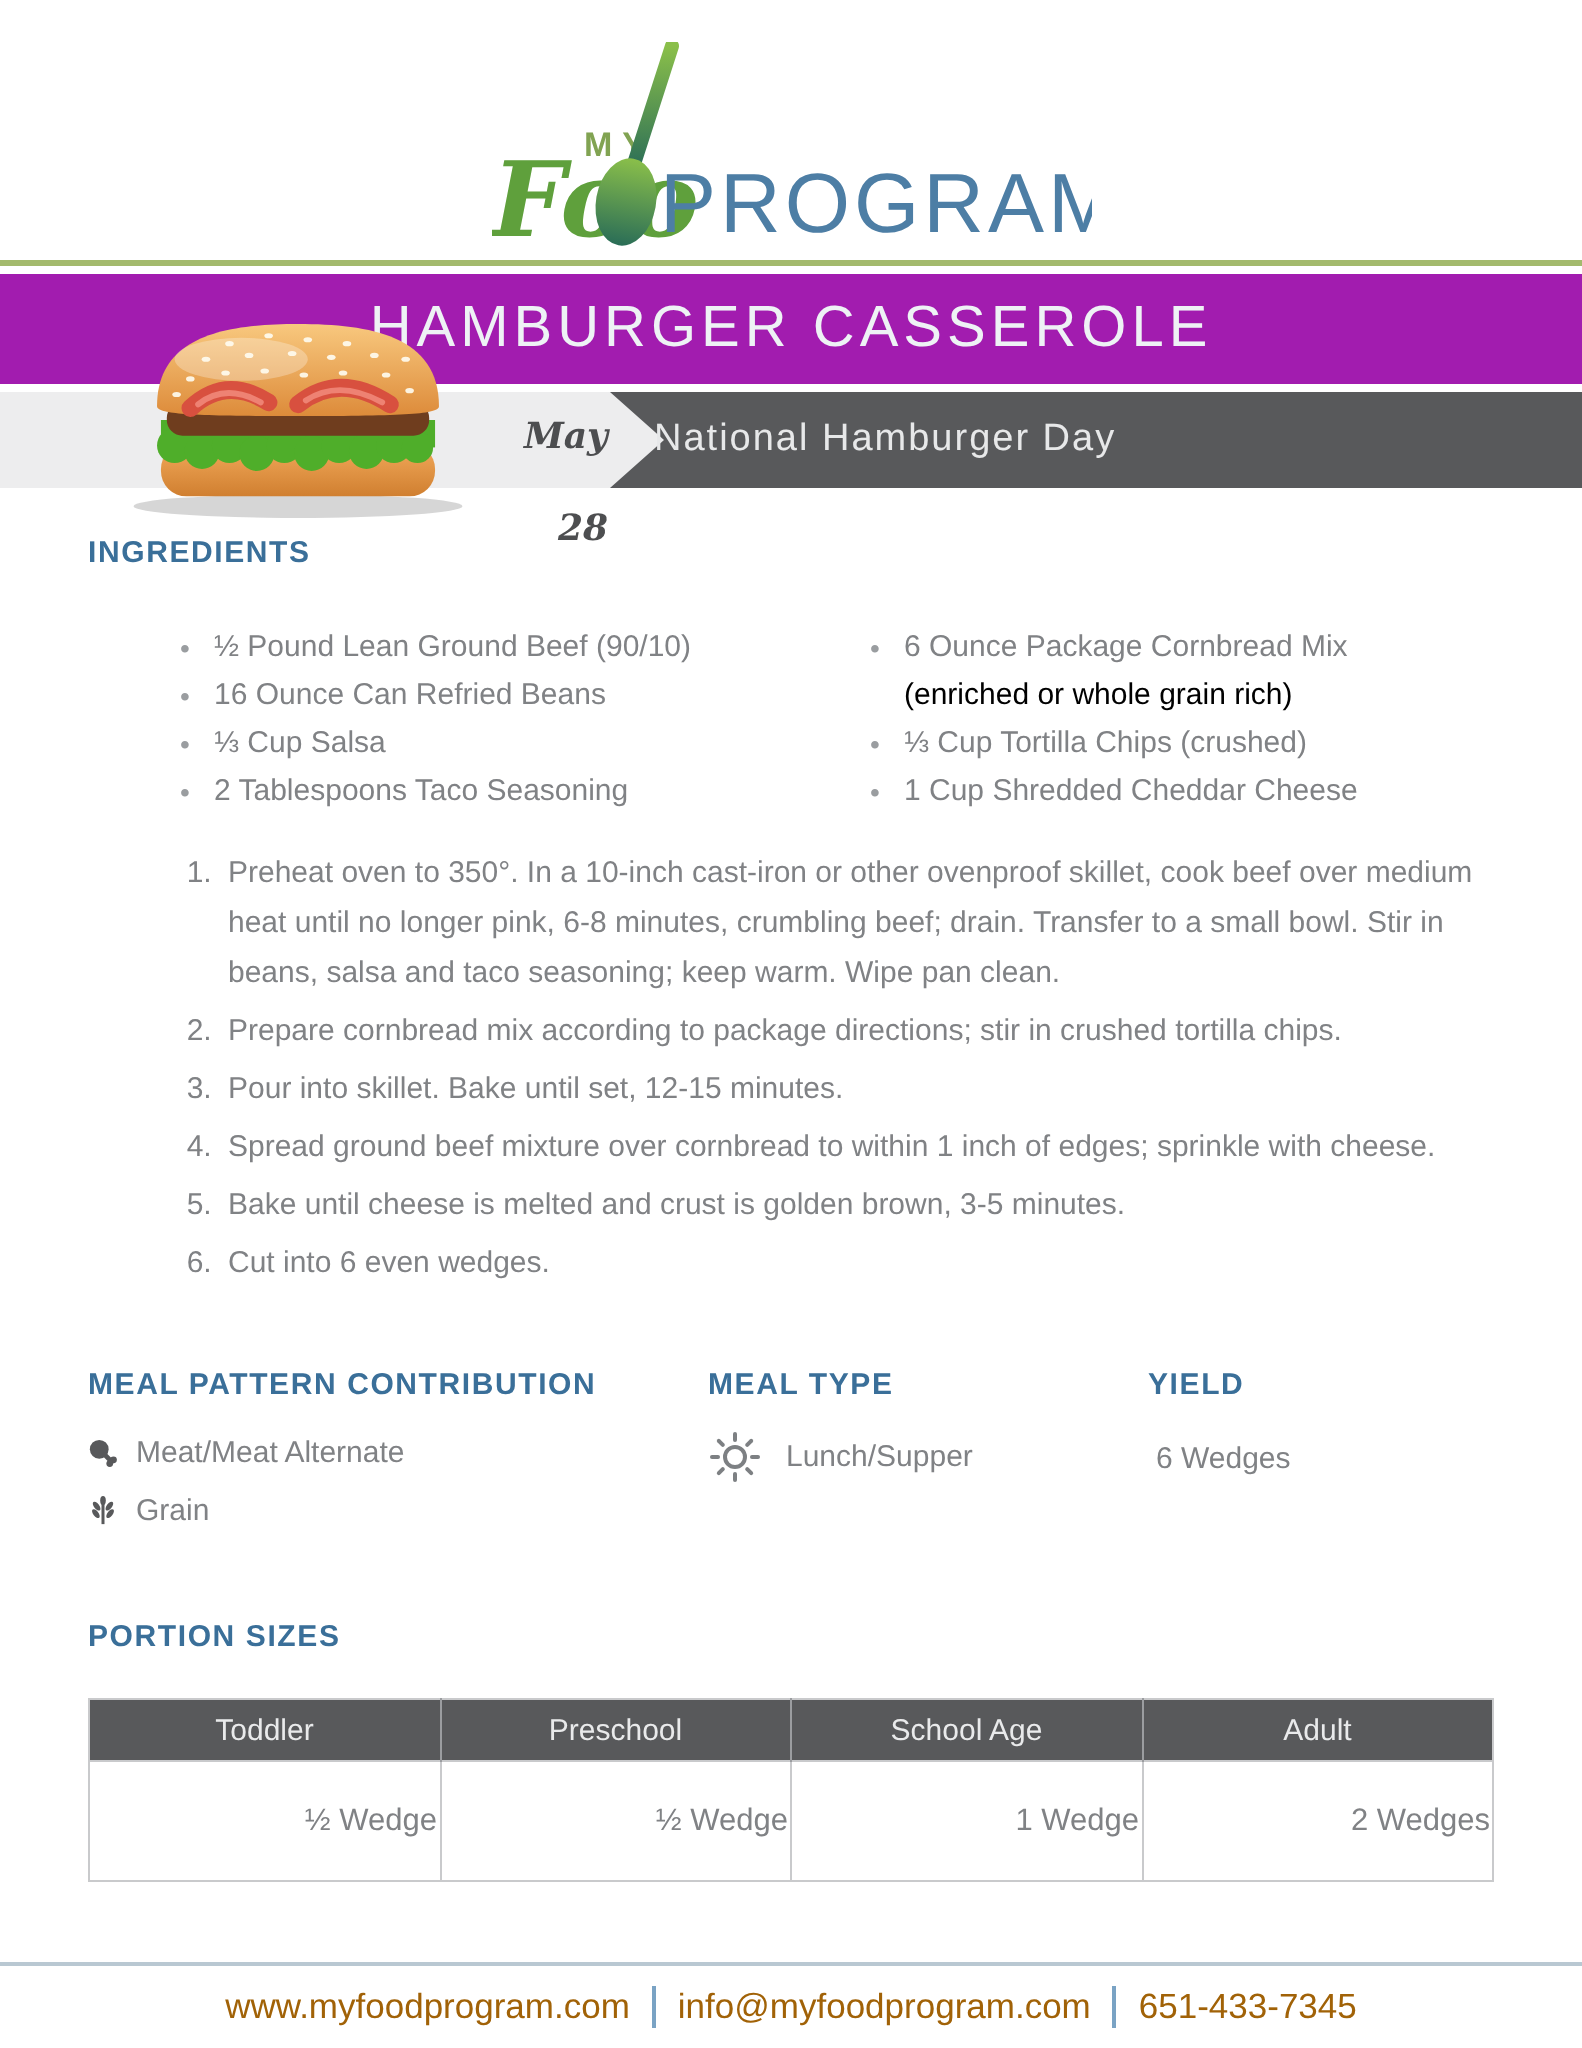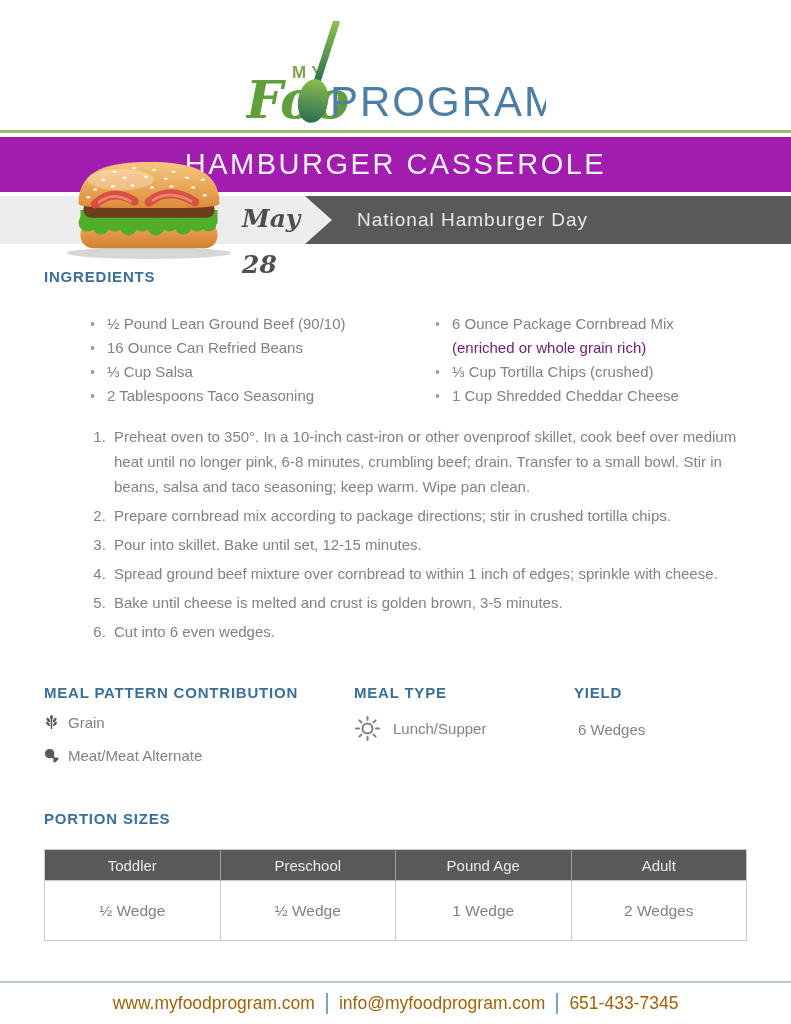--- a/index.html
+++ b/index.html
@@ -12,38 +12,38 @@
 
   
   .green-line{height:3px;background:#a3ba6d;margin-top:3px;}
   .gap4{height:4px;background:#fff;}
   .title-banner{height:55px;background:#a21caf;display:flex;align-items:center;justify-content:center;}
   .title-banner .title{color:#eef2f5;font-size:29px;font-weight:400;letter-spacing:2.5px;}
   .ribbon{position:relative;height:48px;background:#ededee;}
   .ribbon .dark-band{position:absolute;left:305px;right:0;top:0;bottom:0;background:#58595b;}
   .ribbon .notch{position:absolute;left:305px;top:0;width:0;height:0;
     border-top:24px solid transparent;border-bottom:24px solid transparent;border-left:27px solid #ededee;}
-  .ribbon .date{position:absolute;left:242px;top:0;width:62px;height:36px;line-height:46px;text-align:left;
-    font-family:"DejaVu Serif",serif;font-style:italic;font-weight:700;font-size:25px;color:#4d4e50;}
-  .ribbon .event{position:absolute;left:357px;top:0;height:48px;line-height:48px;
+  .ribbon .date{position:absolute;left:242px;top:0;width:62px;height:36px;line-height:46px;text-align:right;
+    font-family:"DejaVu Serif",serif;font-style:italic;font-weight:700;font-size:18px;color:#4d4e50;}
+  .ribbon .event{position:absolute;left:327px;top:0;height:48px;line-height:48px;
     color:#e7e8e9;font-size:19px;letter-spacing:1px;font-weight:400;}
 
   .burger{position:absolute;left:56px;top:160px;z-index:5;}
 
   
   .content{padding:0 44px;}
   .sec-heading{color:#3a6f99;font-size:15px;font-weight:700;letter-spacing:.8px;line-height:18px;}
   .h-ingredients{margin-top:24px;}
   .ing-cols{display:flex;margin-top:26px;}
   .ing-col-left{width:345px;}
   .ing-col-right{flex:1;}
   ul.ing-list{margin:0;padding:0 0 0 46px;list-style:none;color:#808285;font-size:15px;line-height:24px;}
   ul.ing-list li{position:relative;padding-left:17px;}
   ul.ing-list li::before{content:"•";position:absolute;left:0;top:0;color:#9a9da0;font-size:14px;}
-  .ing-note{color:#701a75;}
+  .ing-note{color:#000000;}
 
   .h-directions{margin-top:44px;}
   ol.dir-list{margin:16px 0 0 0;padding:0 0 0 66px;color:#808285;font-size:15px;line-height:25px;}
   ol.dir-list li{margin-bottom:4px;padding-left:4px;}
 
   
   .info-row{display:flex;margin-top:40px;}
   .info-col1{width:310px;}
   .info-col2{width:220px;}
   .info-col3{flex:1;}
@@ -51,21 +51,21 @@
   .info-item.first{margin-top:16px;}
   .sun-item{gap:12px;margin-top:13px;}
   .yield-value{color:#808285;font-size:15px;margin-top:19px;padding-left:4px;}
 
   
   .h-portion{margin-top:46px;}
   table.portion{width:100%;border-collapse:collapse;margin-top:21px;table-layout:fixed;border-radius:13px;}
   table.portion th{background:#58595b;color:#e9eaeb;font-weight:400;font-size:15px;height:28px;
     border-right:1px solid #9b9da0;}
   table.portion th:last-child{border-right:none;}
-  table.portion td{background:#fff;color:#808285;font-size:15.5px;height:57px;text-align:center;
+  table.portion td{background:#fff;color:#808285;font-size:15.5px;height:57px;text-align:right;
     border:1px solid #c9cacc;}
   table.portion{border:1px solid #c9cacc;}
 
   
   .footer{position:absolute;left:0;right:0;top:981px;}
   .footer .divider{height:2px;background:#b9c8d2;}
   .footer .contact{display:flex;justify-content:center;align-items:center;height:40px;color:#a16207;font-size:17.5px;}
   .footer .pipe{width:2px;height:21px;background:#7aa3c4;margin:0 11px;}
 </style>
 </head>
@@ -202,39 +202,39 @@
         <li><span>Prepare cornbread mix according to package directions; stir in crushed tortilla chips.</span></li>
         <li><span>Pour into skillet. Bake until set, 12-15 minutes.</span></li>
         <li><span>Spread ground beef mixture over cornbread to within 1 inch of edges; sprinkle with cheese.</span></li>
         <li><span>Bake until cheese is melted and crust is golden brown, 3-5 minutes.</span></li>
         <li><span>Cut into 6 even wedges.</span></li>
       </ol>
 
     <div class="info-row">
       <div class="info-col1">
         <div class="sec-heading">MEAL PATTERN CONTRIBUTION</div>
+        <div class="info-item first">
+          <svg width="15" height="15" viewBox="0 0 16 16">
+            <circle cx="6" cy="6" r="5" fill="#58595b"></circle>
+            <path d="M9,9 L12.6,12.6" stroke="#58595b" stroke-width="2.6" stroke-linecap="round"></path>
+            <circle cx="13.6" cy="11.6" r="1.8" fill="#58595b"></circle>
+            <circle cx="11.6" cy="13.6" r="1.8" fill="#58595b"></circle>
+          </svg>
+          <span>Meat/Meat Alternate</span>
+        </div>
         <div class="info-item">
           <svg width="15" height="15" viewBox="0 0 16 16">
             <path d="M8,2 L8,15" stroke="#58595b" stroke-width="1.6"></path>
             <ellipse cx="8" cy="2.4" rx="1.5" ry="2.4" fill="#58595b"></ellipse>
             <ellipse cx="4.6" cy="5.4" rx="1.4" ry="2.8" fill="#58595b" transform="rotate(-38 4.6 5.4)"></ellipse>
             <ellipse cx="11.4" cy="5.4" rx="1.4" ry="2.8" fill="#58595b" transform="rotate(38 11.4 5.4)"></ellipse>
             <ellipse cx="4.2" cy="9.4" rx="1.4" ry="2.8" fill="#58595b" transform="rotate(-38 4.2 9.4)"></ellipse>
             <ellipse cx="11.8" cy="9.4" rx="1.4" ry="2.8" fill="#58595b" transform="rotate(38 11.8 9.4)"></ellipse>
           </svg>
           <span>Grain</span>
-        </div>
-        <div class="info-item first">
-          <svg width="15" height="15" viewBox="0 0 16 16">
-            <circle cx="6" cy="6" r="5" fill="#58595b"></circle>
-            <path d="M9,9 L12.6,12.6" stroke="#58595b" stroke-width="2.6" stroke-linecap="round"></path>
-            <circle cx="13.6" cy="11.6" r="1.8" fill="#58595b"></circle>
-            <circle cx="11.6" cy="13.6" r="1.8" fill="#58595b"></circle>
-          </svg>
-          <span>Meat/Meat Alternate</span>
         </div>
       </div>
       <div class="info-col2">
         <div class="sec-heading">MEAL TYPE</div>
         <div class="info-item sun-item">
           <svg width="27" height="27" viewBox="0 0 27 27">
             <circle cx="13.5" cy="13.5" r="5" fill="none" stroke="#7d8083" stroke-width="2"></circle>
             <g stroke="#7d8083" stroke-width="2" stroke-linecap="round">
               <line x1="13.5" y1="2" x2="13.5" y2="5"></line>
               <line x1="13.5" y1="22" x2="13.5" y2="25"></line>
@@ -255,21 +255,21 @@
       </div>
     </div>
 
     <div class="sec-heading h-portion">PORTION SIZES</div>
     <table class="portion">
       <thead>
         <tr>
 
         <th>Toddler</th>
             <th>Preschool</th>
-            <th>Pound Age</th>
+            <th>School Age</th>
             <th>Adult</th>
           </tr>
       </thead>
       <tbody>
         <tr>
 
         <td>½ Wedge</td>
             <td>½ Wedge</td>
             <td>1 Wedge</td>
             <td>2 Wedges</td>

